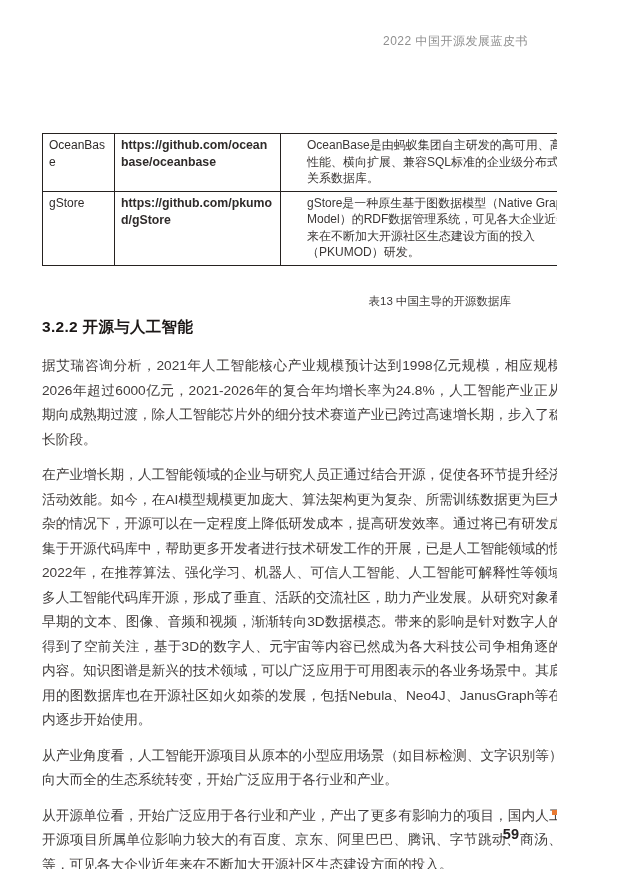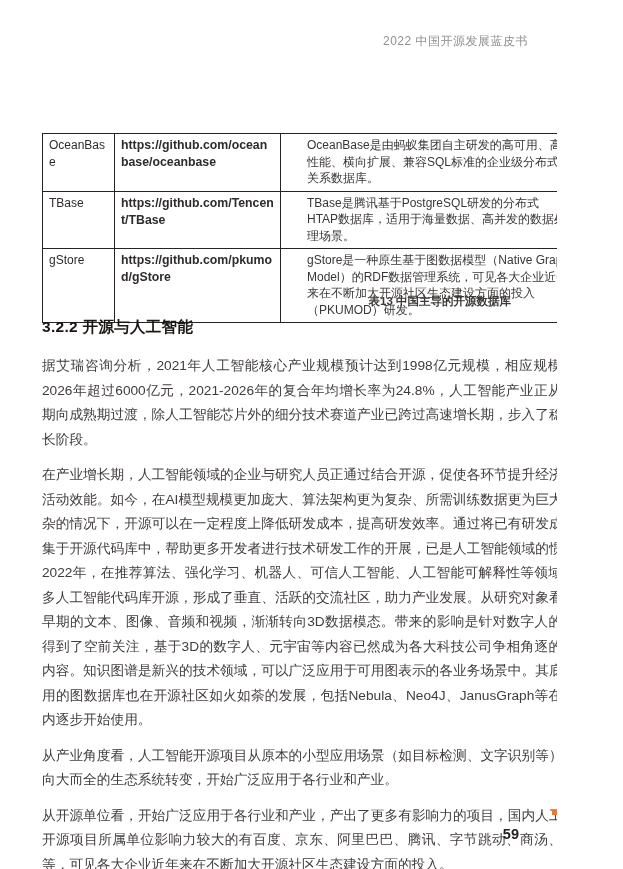--- a/index.html
+++ b/index.html
@@ -39,21 +39,21 @@
     overflow-wrap: anywhere;
     word-break: break-word;
   }
   .db-table td.url-cell { font-size: 12.3px; font-weight: bold; }
   .db-table td.desc-cell { color: #3a3635; padding-left: 26px; }
   .table-caption {
     position: absolute;
     top: 294px;
     right: 46px;
     font-size: 11.5px;
-    font-weight: 700;
+    font-weight: 400;
     color: #3c3837;
     white-space: nowrap;
     text-align: right;
   }
   .section-heading {
     position: absolute;
     top: 317px;
     left: 42px;
     font-size: 15.5px;
     font-weight: 700;
@@ -104,25 +104,20 @@
       <col style="width:166px">
       <col>
     </colgroup>
     <tbody>
       <tr>
         <td class="name-cell">OceanBase</td>
         <td class="url-cell">https://github.com/oceanbase/oceanbase</td>
         <td class="desc-cell">OceanBase是由蚂蚁集团自主研发的高可用、高性能、横向扩展、兼容SQL标准的企业级分布式关系数据库。</td>
       </tr>
       <tr>
-        <td class="name-cell">TBase</td>
-        <td class="url-cell">https://github.com/Tencent/TBase</td>
-        <td class="desc-cell">TBase是腾讯基于PostgreSQL研发的分布式HTAP数据库，适用于海量数据、高并发的数据处理场景。</td>
-      </tr>
-      <tr>
         <td class="name-cell">gStore</td>
         <td class="url-cell">https://github.com/pkumod/gStore</td>
         <td class="desc-cell">gStore是一种原生基于图数据模型（Native Graph Model）的RDF数据管理系统，可见各大企业近年来在不断加大开源社区生态建设方面的投入（PKUMOD）研发。</td>
       </tr>
     </tbody>
   </table>
 
   <div class="table-caption">表13 中国主导的开源数据库</div>
 
   <div class="section-heading">3.2.2 开源与人工智能</div>

